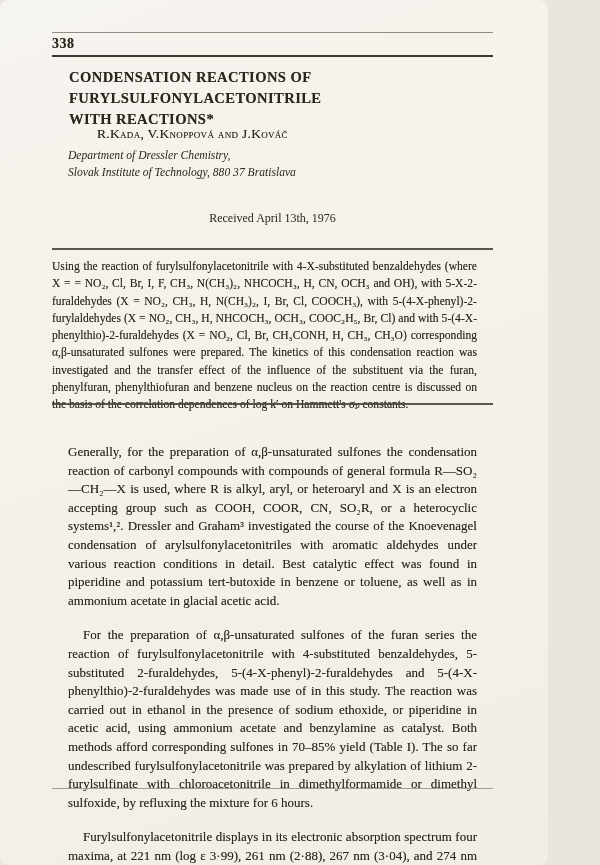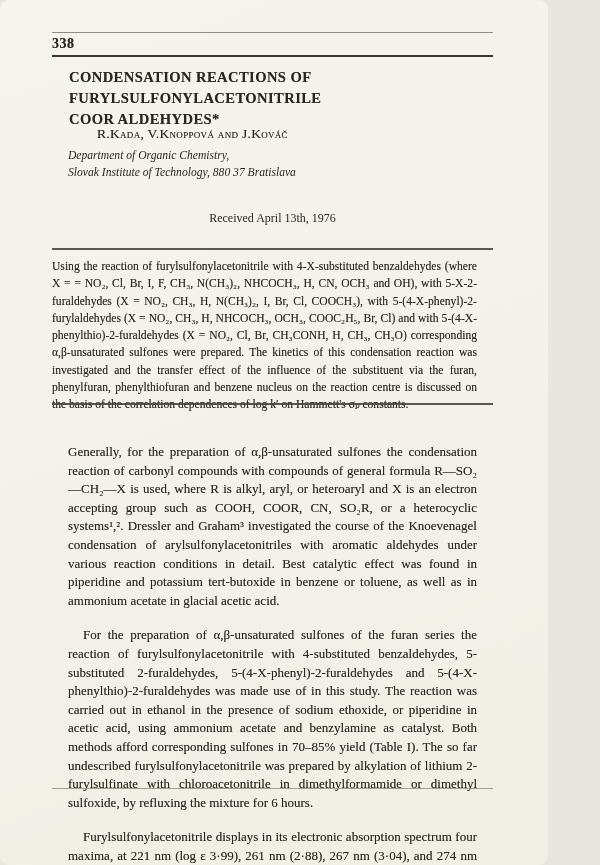--- a/index.html
+++ b/index.html
@@ -75,27 +75,27 @@
 <div class="page">
 
   <div class="rule rule-thin" style="top:32px;"></div>
 
   <div class="pageno">338</div>
 
   <div class="rule rule-thick" style="top:55px;"></div>
 
   <div class="title">
     <div>CONDENSATION REACTIONS OF FURYLSULFONYLACETONITRILE</div>
-    <div>COOR ALDEHYDES*</div>
+    <div>WITH REACTIONS*</div>
   </div>
 
   <div class="authors">R.Kada, V.Knoppová and J.Kováč</div>
 
   <div class="affiliation">
-    <div>Department of Organic Chemistry,</div>
+    <div>Department of Dressler Chemistry,</div>
     <div>Slovak Institute of Technology, 880 37 Bratislava</div>
   </div>
 
   <div class="received">Received April 13th, 1976</div>
 
   <div class="rule rule-med" style="top:248px;"></div>
 
   <div class="abstract">Using the reaction of furylsulfonylacetonitrile with 4-X-substituted benzaldehydes (where X = = NO₂, Cl, Br, I, F, CH₃, N(CH₃)₂, NHCOCH₃, H, CN, OCH₃ and OH), with 5-X-2-furaldehydes (X = NO₂, CH₃, H, N(CH₃)₂, I, Br, Cl, COOCH₃), with 5-(4-X-phenyl)-2-furylaldehydes (X = NO₂, CH₃, H, NHCOCH₃, OCH₃, COOC₂H₅, Br, Cl) and with 5-(4-X-phenylthio)-2-furaldehydes (X = NO₂, Cl, Br, CH₃CONH, H, CH₃, CH₃O) corresponding α,β-unsaturated sulfones were prepared. The kinetics of this condensation reaction was investigated and the transfer effect of the influence of the substituent via the furan, phenylfuran, phenylthiofuran and benzene nucleus on the reaction centre is discussed on the basis of the correlation dependences of log k′ on Hammett's σₚ constants.</div>
 
   <div class="rule rule-med" style="top:403px;"></div>

